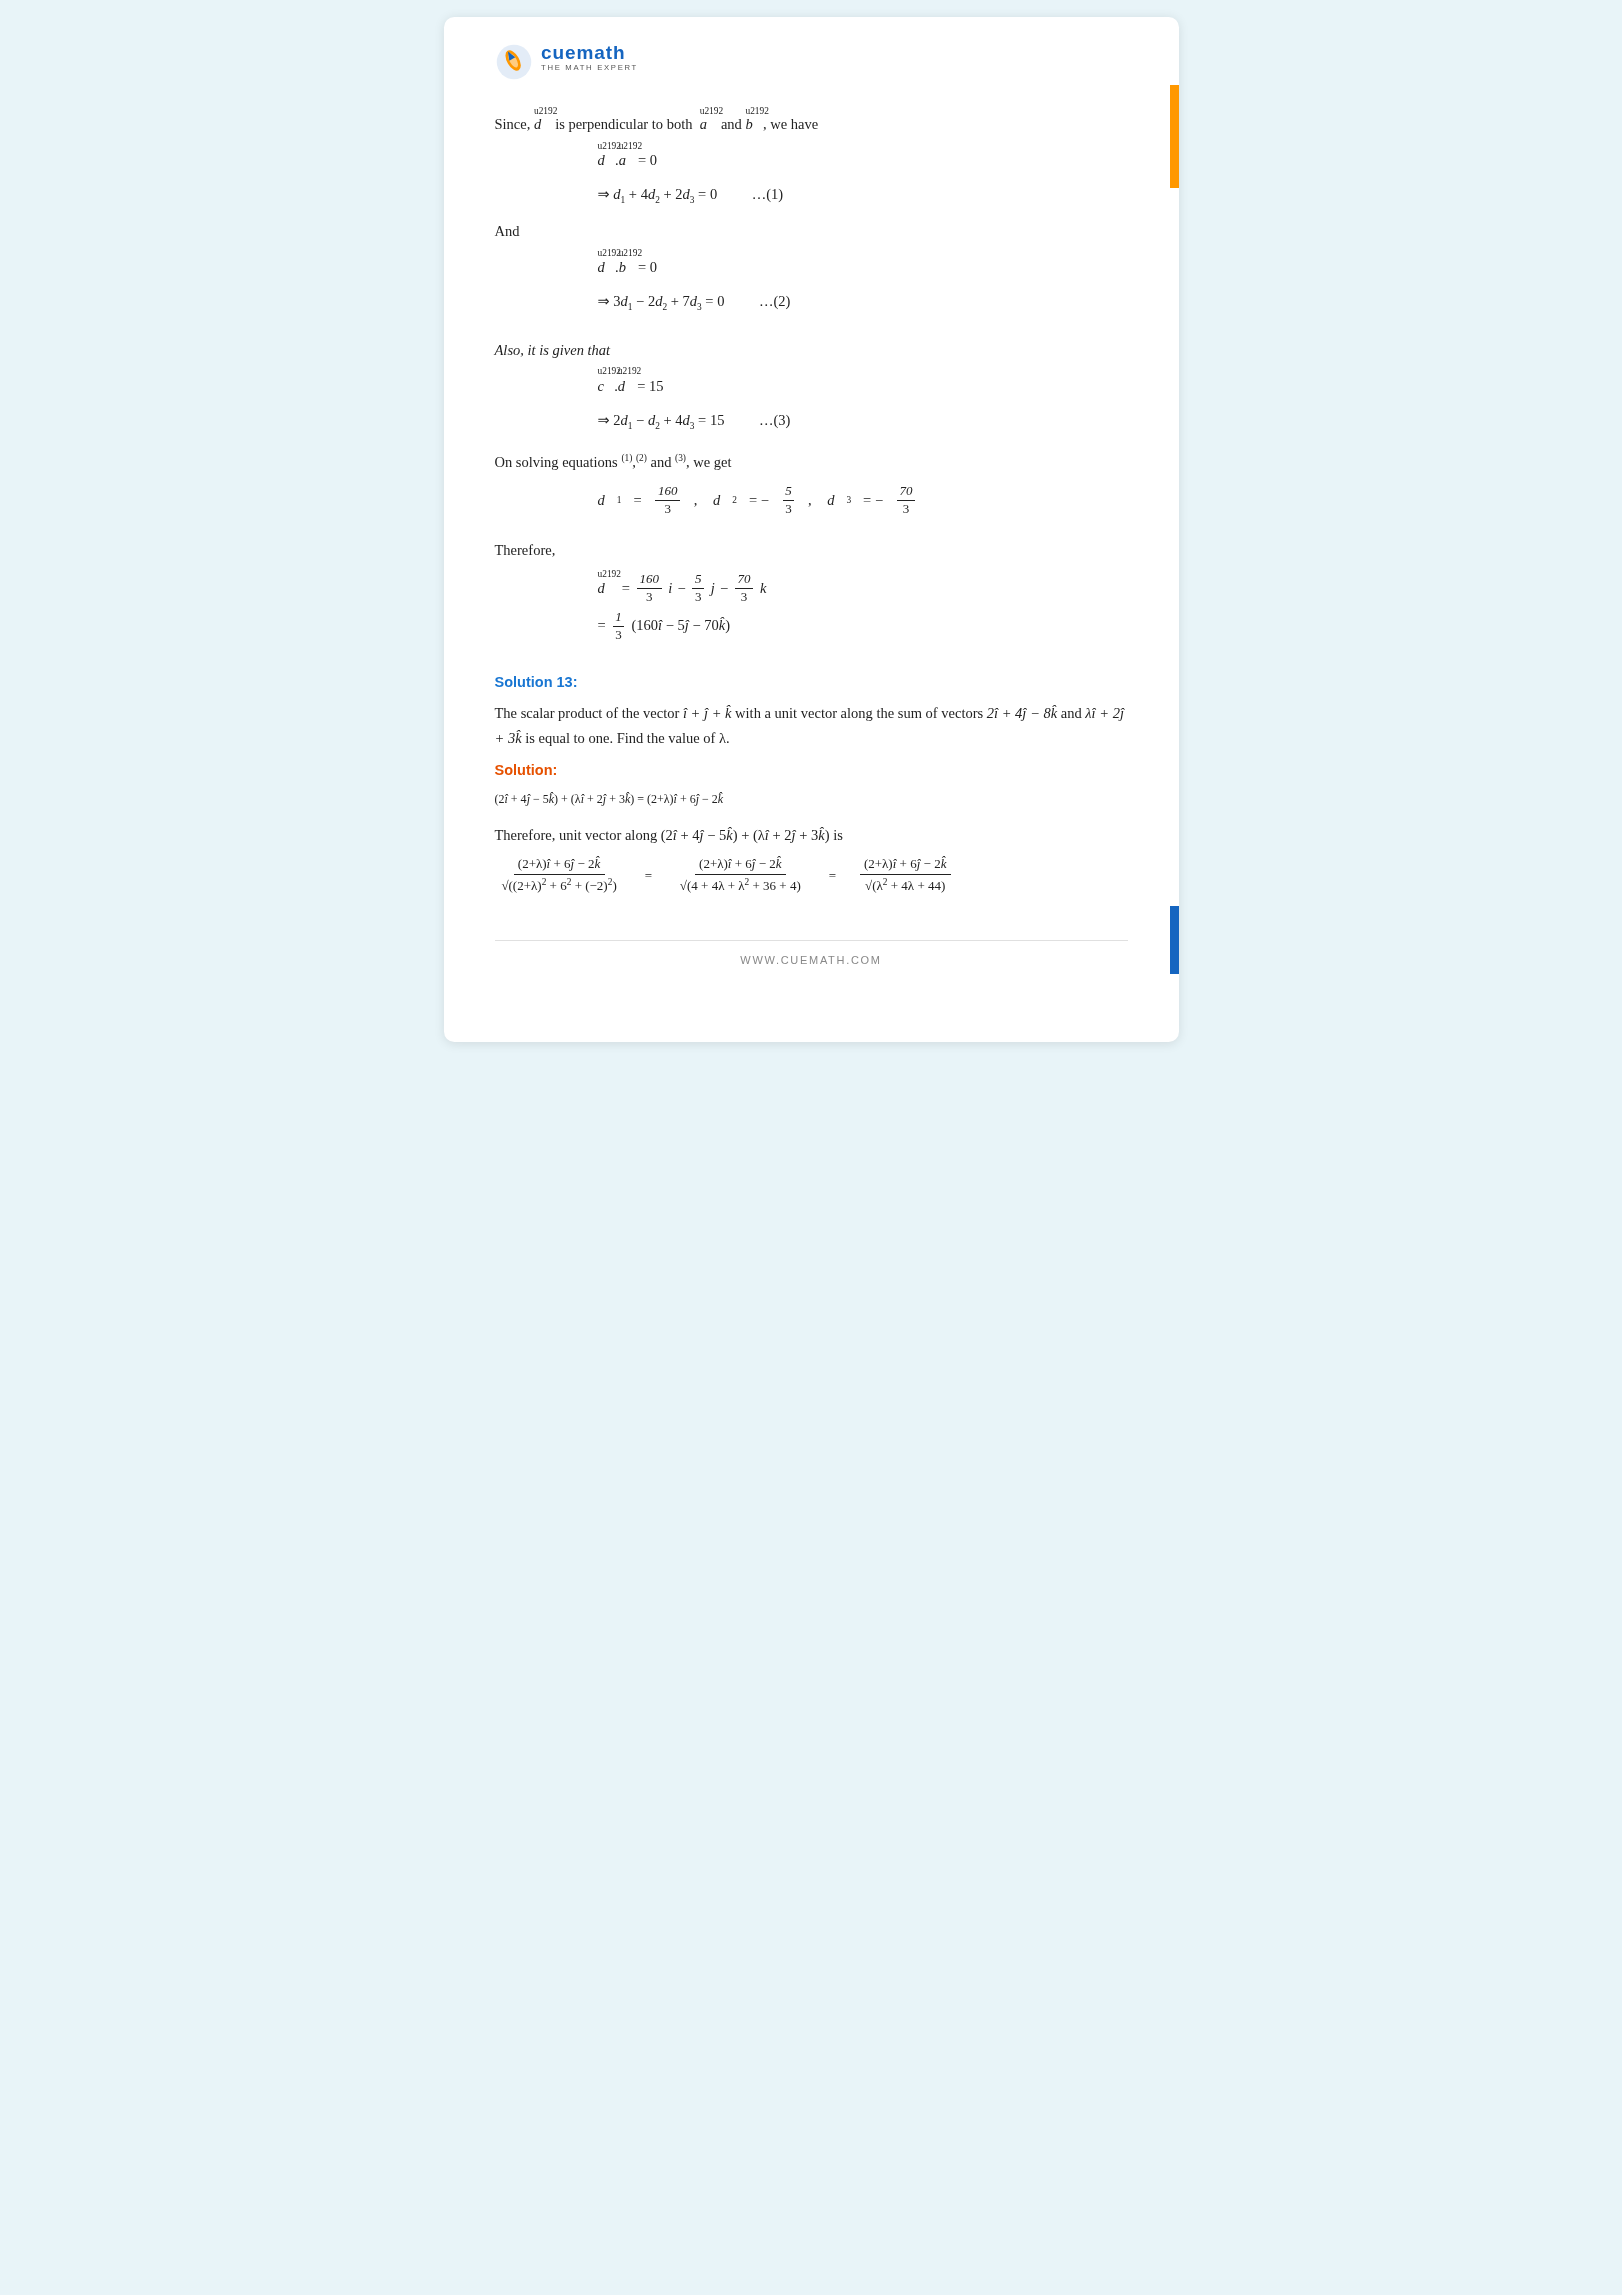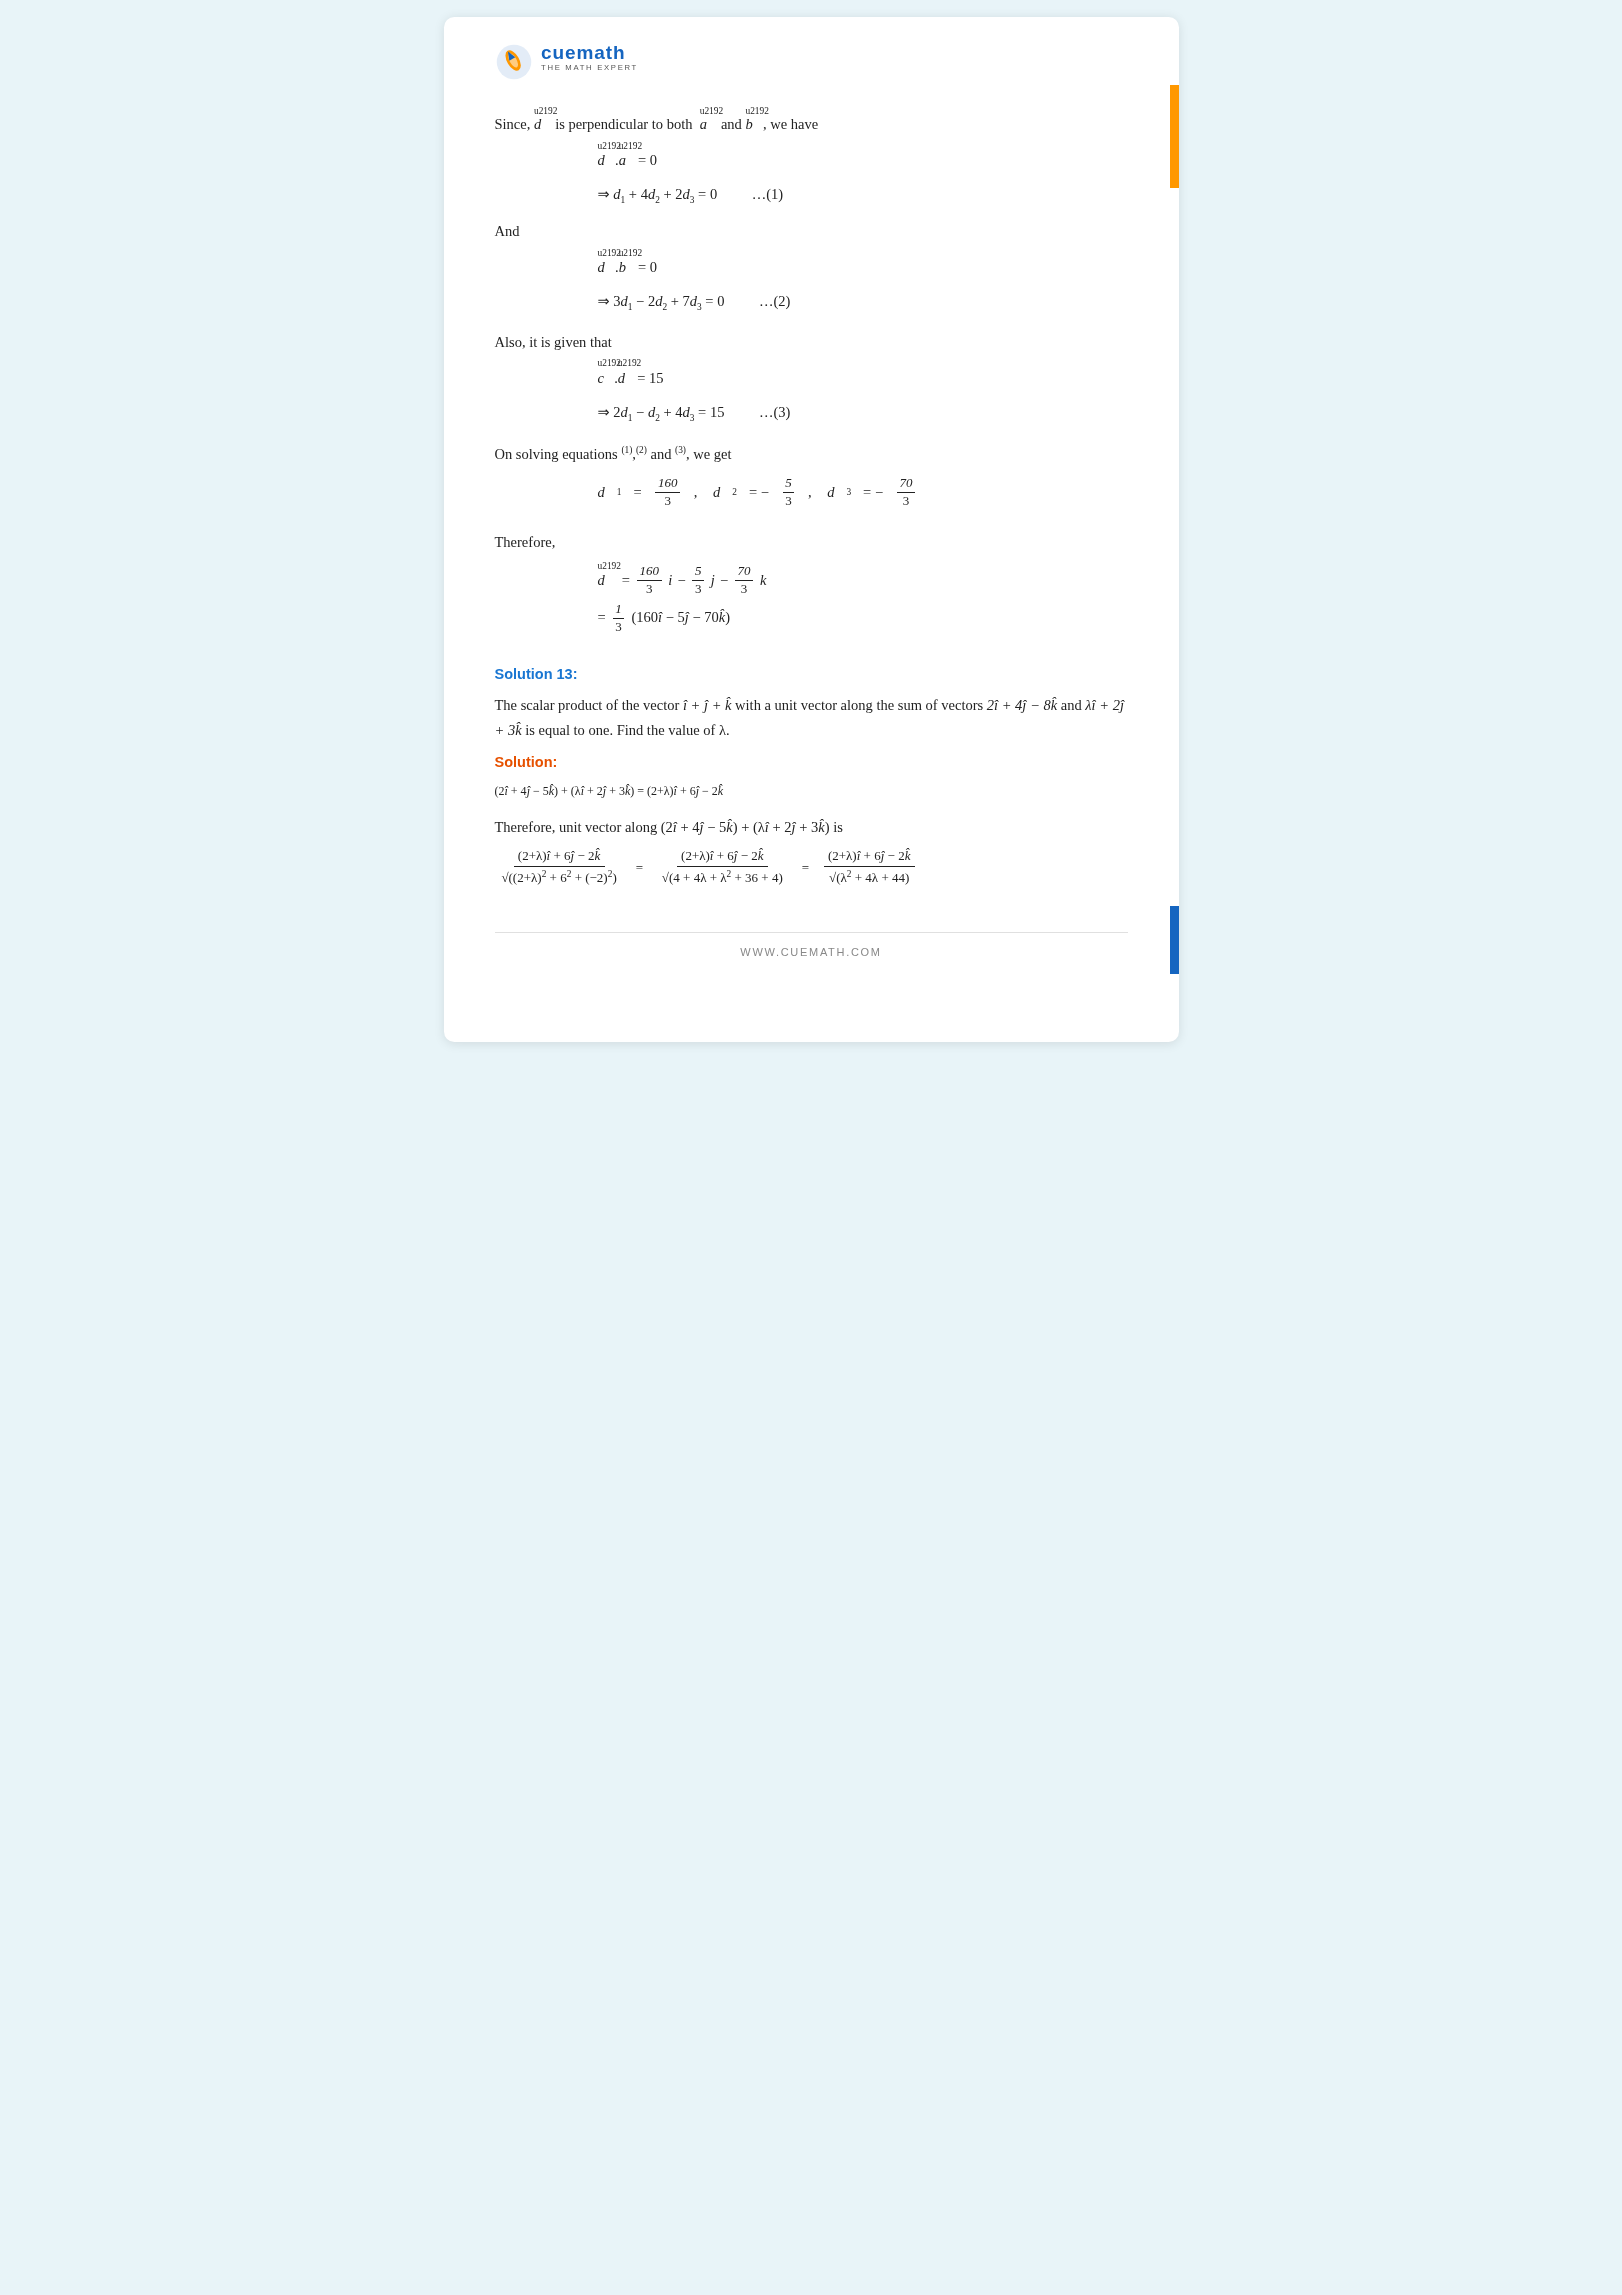--- a/index.html
+++ b/index.html
@@ -118,21 +118,21 @@
       top: -8.5px;
       left: 0;
       font-size: 9.4px;
       font-style: normal;
     }
     sup { font-size: 9.4px; }
     sub { font-size: 9.4px; }
     .big-fraction-row {
       display: flex;
       align-items: center;
-      gap: 12px;
+      gap: 21px;
       margin: 6.8px 0 6.8px 0;
       flex-wrap: wrap;
       font-size: 13px;
     }
     .big-frac {
       display: inline-flex;
       flex-direction: column;
       align-items: center;
       vertical-align: middle;
       margin: 0 2.6px;
@@ -226,21 +226,21 @@
     <div class="math-block">
       <div class="math-line">
         <span class="vec-over" style="padding-right:10.3px; font-style:italic;">d</span>.<span class="vec-over" style="padding-right:8.5px; font-style:italic;">b</span> = 0
       </div>
       <div class="math-line">
         ⇒ 3<span style="font-style:italic;">d</span><sub>1</sub> − 2<span style="font-style:italic;">d</span><sub>2</sub> + 7<span style="font-style:italic;">d</span><sub>3</sub> = 0
         <span class="eq-number">…(2)</span>
       </div>
     </div>
 
-    <p class="paragraph" style="margin-top:12px;">Also, it is given that</p>
+    <p class="paragraph" style="margin-top:20px;font-style:italic;">Also, it is given that</p>
 
     <div class="math-block">
       <div class="math-line">
         <span class="vec-over" style="padding-right:10.3px; font-style:italic;">c</span>.<span class="vec-over" style="padding-right:8.5px; font-style:italic;">d</span> = 15
       </div>
       <div class="math-line">
         ⇒ 2<span style="font-style:italic;">d</span><sub>1</sub> − <span style="font-style:italic;">d</span><sub>2</sub> + 4<span style="font-style:italic;">d</span><sub>3</sub> = 15
         <span class="eq-number">…(3)</span>
       </div>
     </div>

